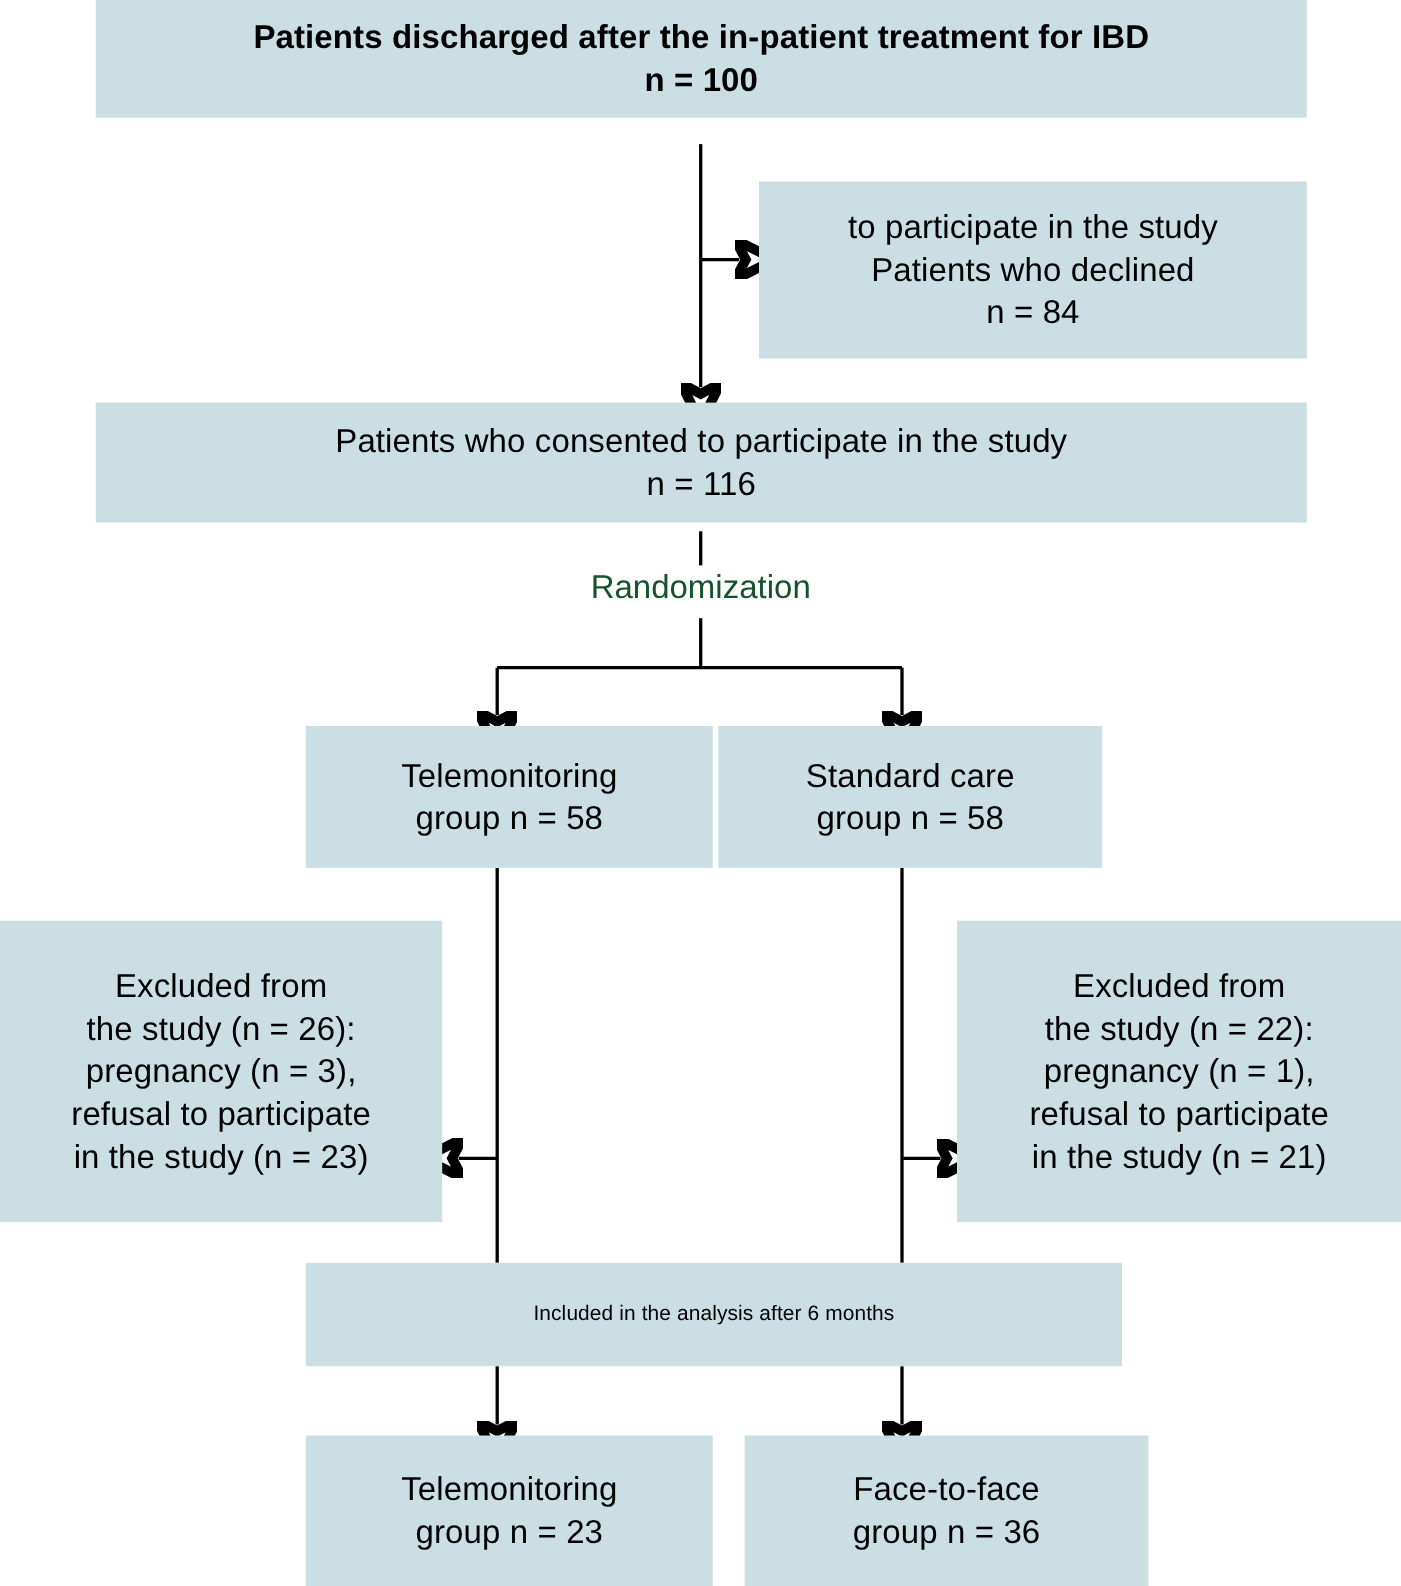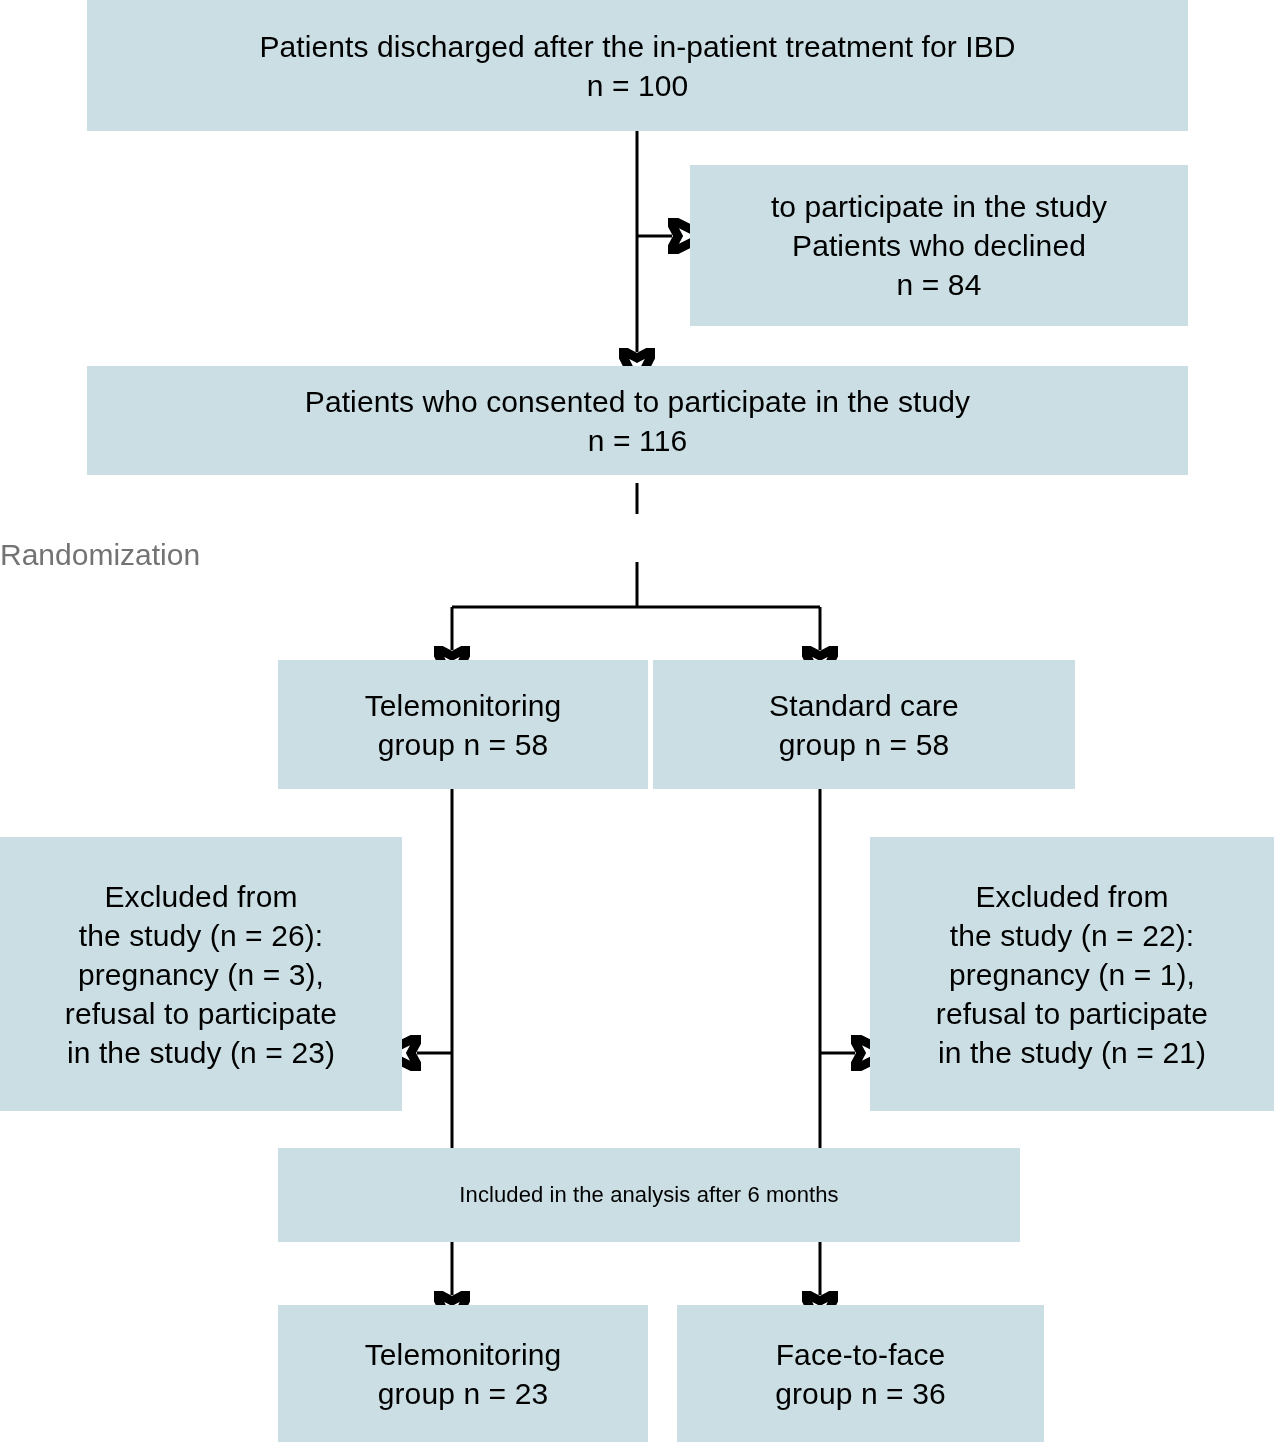--- a/index.html
+++ b/index.html
@@ -32,41 +32,41 @@
     line-height: 1.30;
     letter-spacing: 0.1px;
     padding: 4px 10px;
   }
   .node .ln {
     display: block;
     white-space: nowrap;
   }
 
   
-  #box-discharged  { left: 87px;  top: 0px;     width: 1101px; height: 131px; }
+  #box-discharged  { left: 87px;  top: 0px;     width: 1101px; height: 107px; font-weight: bold; }
   #box-declined    { left: 690px; top: 165px;   width: 498px;  height: 161px; }
   #box-consented   { left: 87px;  top: 366px;   width: 1101px; height: 109px; }
   #box-telemon-58  { left: 278px; top: 660px;   width: 370px;  height: 129px; }
-  #box-standard-58 { left: 653px; top: 660px;   width: 422px;  height: 129px; }
+  #box-standard-58 { left: 653px; top: 660px;   width: 349px;  height: 129px; }
   #box-excl-left   { left: 0px;   top: 837px;   width: 402px;  height: 274px; }
   #box-excl-right  { left: 870px; top: 837px;   width: 404px;  height: 274px; }
   #box-included    { left: 278px; top: 1148px;  width: 742px;  height: 94px; }
   #box-telemon-32  { left: 278px; top: 1305px;  width: 370px;  height: 137px; }
   #box-face-36     { left: 653px; top: 1305px;  width: 367px;  height: 137px; margin-left: 24px; }
 
-  #box-included { font-size: 22px; }
+  #box-included { font-size: 19px; }
 
   .rand-label {
     position: absolute;
     left: 0;
-    top: 538px;
+    top: 518px;
     width: 1274px;
-    text-align: left;
+    text-align: center;
     font-size: 30px;
-    color: #737373;
+    color: #14532d;
   }
 
   svg.edges {
     position: absolute;
     left: 0;
     top: 0;
     width: 1274px;
     height: 1442px;
     pointer-events: none;
   }

